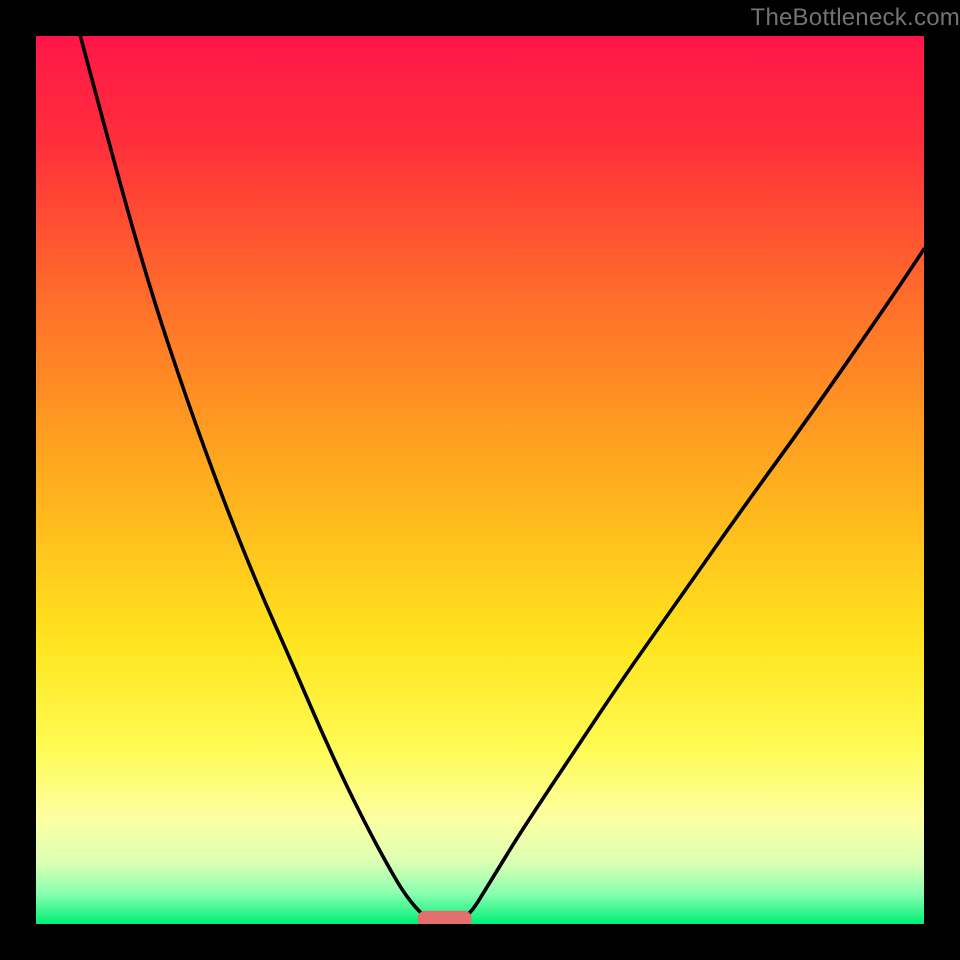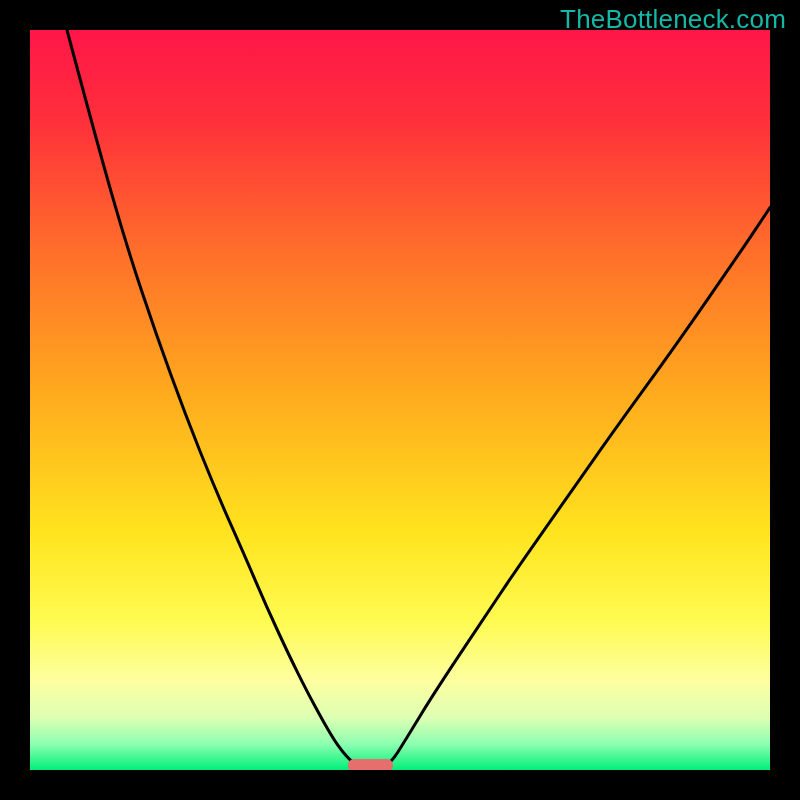--- a/index.html
+++ b/index.html
@@ -36,24 +36,24 @@
   .curve-svg {
     position: absolute;
     left: 0;
     top: 0;
     width: 100%;
     height: 100%;
   }
   .watermark {
     position: absolute;
     top: 4px;
-    right: 14px;
+    right: 0;
     font-family: Arial, Helvetica, sans-serif;
-    font-size: 26px;
-    color: #14b8a6;
+    font-size: 20px;
+    color: #737373;
     letter-spacing: 0.2px;
     user-select: none;
   }
   .marker {
     position: absolute;
     border-radius: 6px;
   }
 </style>
 </head>
 <body>

